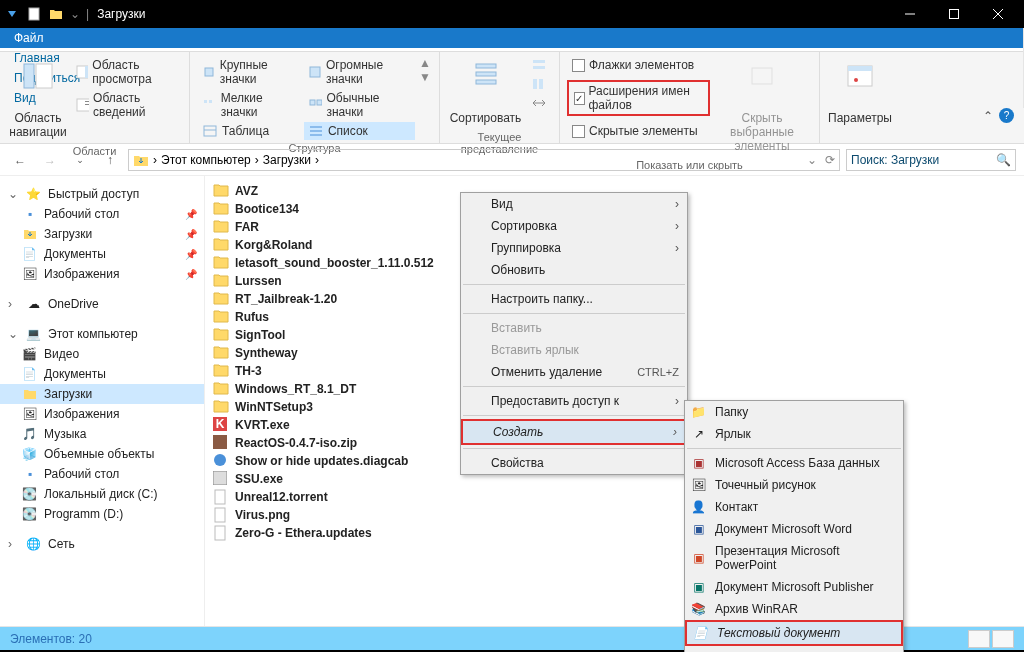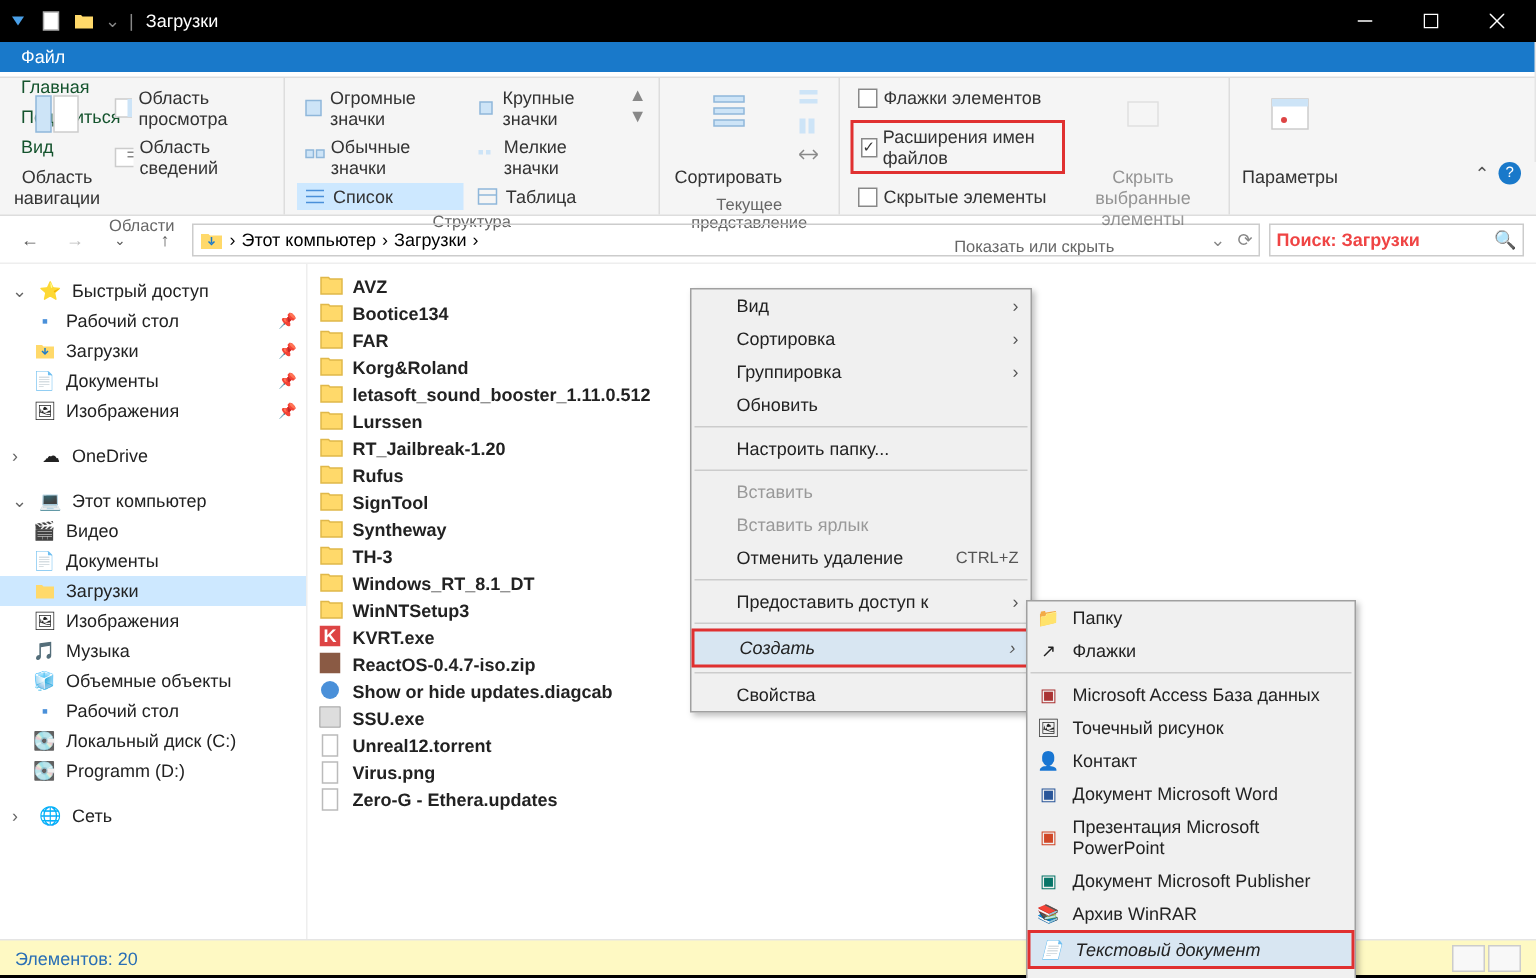--- a/index.html
+++ b/index.html
@@ -5,57 +5,57 @@
 * { margin: 0; padding: 0; box-sizing: border-box; font-family: "Segoe UI", Tahoma, sans-serif; font-size: 12px; }
 body { width: 1024px; height: 652px; background: #000; overflow: hidden; position: relative; }
 .titlebar { height: 28px; background: #000; display: flex; align-items: center; color: #fff; padding: 0 4px; }
 .titlebar .icon-row { display: flex; gap: 6px; align-items: center; }
 .titlebar .tb-icon { width: 16px; height: 16px; display: inline-flex; align-items: center; justify-content: center; }
 .titlebar .title { margin-left: 8px; font-size: 12px; }
 .winbtns { margin-left: auto; display: flex; }
 .winbtn { width: 44px; height: 28px; display: flex; align-items: center; justify-content: center; color: #fff; }
 
 .tabs-row { height: 24px; background: #fff; display: flex; align-items: stretch; border-bottom: 1px solid #ddd; flex-direction: column; }
-.tab { padding: 3px 14px; font-size: 12px; color: #14532d; display: flex; align-items: center; border-right: 1px solid #e5e5e5; }
+.tab { padding: 3px 14px; font-size: 12px; color: #0369a1; display: flex; align-items: center; border-right: 1px solid #e5e5e5; }
 .tab.file { background: #1979ca; color: #fff; }
 .tab.active { background: #f5f5f5; }
 .tabs-row .help { margin-left: auto; display:flex; align-items:center; gap:6px; padding-right:10px; color:#555; }
 
 .ribbon { height: 92px; background: #f5f5f5; display: flex; border-bottom: 1px solid #ddd; }
 .ribbon-group { border-right: 1px solid #ddd; padding: 4px 8px 2px 8px; display: flex; flex-direction: column; }
 .ribbon-group .group-body { flex: 1; display: flex; gap: 4px; align-items: flex-start; }
 .ribbon-group .group-label { text-align: center; font-size: 11px; color: #666; padding-top: 2px; }
 .rb-btn { display: flex; align-items: center; gap: 4px; padding: 2px 4px; font-size: 11px; color: #333; }
 .rb-col { display: flex; flex-direction: column; gap: 1px; }
 .rb-big { display: flex; flex-direction: column; align-items: center; gap: 19px; padding: 4px 6px; font-size: 11px; color: #333; text-align: center; min-width: 60px; }
 .rb-big .big-icon { width: 32px; height: 32px; }
 .chk { width: 13px; height: 13px; border: 1px solid #888; display: inline-flex; align-items: center; justify-content: center; background: #fff; }
 .chk.checked::after { content: "✓"; font-size: 10px; }
 .highlight-red { outline: 2px solid #e03030; outline-offset: -1px; }
 
 .addressbar { height: 32px; background: #fff; display: flex; align-items: center; gap: 6px; padding: 0 8px; border-bottom: 1px solid #eee; }
 .nav-arrow { width: 24px; height: 24px; display: flex; align-items: center; justify-content: center; color: #555; }
 .breadcrumb { flex: 1; height: 22px; border: 1px solid #ccc; display: flex; align-items: center; padding: 0 4px; gap: 4px; font-size: 12px; }
 .breadcrumb .crumb { display: flex; align-items: center; gap: 3px; }
-.searchbox { width: 170px; height: 22px; border: 1px solid #ccc; display: flex; align-items: center; padding: 0 4px; color: #ef4444; font-size: 12px; font-weight: bold; }
+.searchbox { width: 170px; height: 22px; border: 1px solid #ccc; display: flex; align-items: center; padding: 0 4px; color: #0c4a6e; font-size: 12px; }
 
 .body { flex: 1; display: flex; background: #fff; height: 450px; }
 .sidebar { width: 205px; border-right: 1px solid #eee; padding: 8px 0; overflow: hidden; }
 .sb-item { display: flex; align-items: center; gap: 6px; padding: 2px 6px 2px 22px; font-size: 12px; color: #222; }
 .sb-item.header { padding-left: 8px; font-weight: normal; }
 .sb-item.selected { background: #cde8ff; }
 .sb-item .pin { margin-left: auto; color: #999; font-size: 10px; }
 .sb-icon { width: 16px; height: 16px; display: inline-flex; align-items: center; justify-content: center; }
 .caret { width: 12px; color: #666; }
 
 .filelist { flex: 1; padding: 6px 4px; position: relative; }
 .file-item { display: flex; align-items: center; gap: 6px; padding: 1px 4px; font-size: 12px; color: #222; font-weight: bold; }
 .file-item .f-icon { width: 16px; height: 16px; }
 
-.statusbar { height: 24px; background: #fef9c3; border-top: 1px solid #e5e5e5; display: flex; align-items: center; padding: 0 10px; font-size: 11px; color: #2a6fb5; }
+.statusbar { height: 24px; background: #7dd3fc; border-top: 1px solid #e5e5e5; display: flex; align-items: center; padding: 0 10px; font-size: 11px; color: #2a6fb5; }
 .statusbar .view-toggle { margin-left: auto; display: flex; gap: 2px; }
 .statusbar .vt { width: 22px; height: 18px; border: 1px solid #ccc; background: #f8f8f8; }
 
 .context-menu { position: absolute; background: #f0f0f0; border: 1px solid #a0a0a0; box-shadow: 2px 2px 4px rgba(0,0,0,0.25); }
 .cm1 { left: 460px; top: 192px; width: 228px; }
 .cm2 { left: 684px; top: 400px; width: 220px; }
 .cm-item { display: flex; align-items: center; padding: 4px 8px 4px 30px; font-size: 12px; color: #222; position: relative; }
 .cm-item.disabled { color: #999; }
 .cm-item.sep { height: 1px; background: #ccc; margin: 3px 2px; padding: 0; }
 .cm-item .arrow { margin-left: auto; color: #555; }
@@ -148,20 +148,42 @@
             </svg>
             <span>Область сведений</span>
           </div>
       </div>
     </div>
     <div class="group-label">Области</div>
   </div>
 
   <div class="ribbon-group" style="width:250px">
     <div class="group-body">
+      <div class="rb-col" style="width:110px">
+        <div class="rb-btn">
+            <svg width="16" height="14">
+              <rect x="3" y="3" width="8" height="8" fill="#cde4f7" stroke="#8fb7da"></rect>
+            </svg>
+            <span>Крупные значки</span>
+          </div>
+        <div class="rb-btn">
+            <svg width="16" height="14">
+              <rect x="2" y="2" width="3" height="3" fill="#cde4f7"></rect>
+              <rect x="7" y="2" width="3" height="3" fill="#cde4f7"></rect>
+            </svg>
+            <span>Мелкие значки</span>
+          </div>
+        <div class="rb-btn">
+            <svg width="16" height="14">
+              <rect x="2" y="2" width="12" height="10" fill="none" stroke="#8fb7da"></rect>
+              <line x1="2" y1="6" x2="14" y2="6" stroke="#8fb7da"></line>
+            </svg>
+            <span>Таблица</span>
+          </div>
+      </div>
       <div class="rb-col" style="width:120px">
         <div class="rb-btn">
             <svg width="16" height="14">
               <rect x="2" y="2" width="10" height="10" fill="#cde4f7" stroke="#8fb7da"></rect>
             </svg>
             <span>Огромные значки</span>
           </div>
         <div class="rb-btn">
             <svg width="16" height="14">
               <rect x="2" y="2" width="5" height="5" fill="#cde4f7" stroke="#8fb7da"></rect>
@@ -169,42 +191,20 @@
             </svg>
             <span>Обычные значки</span>
           </div>
         <div class="rb-btn" style="background:#cde8ff">
             <svg width="16" height="14">
               <line x1="2" y1="3" x2="14" y2="3" stroke="#4a90d9"></line>
               <line x1="2" y1="7" x2="14" y2="7" stroke="#4a90d9"></line>
               <line x1="2" y1="11" x2="14" y2="11" stroke="#4a90d9"></line>
             </svg>
             <span>Список</span>
-          </div>
-      </div>
-      <div class="rb-col" style="width:110px">
-        <div class="rb-btn">
-            <svg width="16" height="14">
-              <rect x="3" y="3" width="8" height="8" fill="#cde4f7" stroke="#8fb7da"></rect>
-            </svg>
-            <span>Крупные значки</span>
-          </div>
-        <div class="rb-btn">
-            <svg width="16" height="14">
-              <rect x="2" y="2" width="3" height="3" fill="#cde4f7"></rect>
-              <rect x="7" y="2" width="3" height="3" fill="#cde4f7"></rect>
-            </svg>
-            <span>Мелкие значки</span>
-          </div>
-        <div class="rb-btn">
-            <svg width="16" height="14">
-              <rect x="2" y="2" width="12" height="10" fill="none" stroke="#8fb7da"></rect>
-              <line x1="2" y1="6" x2="14" y2="6" stroke="#8fb7da"></line>
-            </svg>
-            <span>Таблица</span>
           </div>
       </div>
       <div style="width:12px;display:flex;flex-direction:column;justify-content:center;color:#888;font-size:9px;">
           <span>▲</span>
           <span>▼</span>
         </div>
     </div>
     <div class="group-label">Структура</div>
   </div>
 
@@ -622,21 +622,21 @@
     </div>
 </div>
 
 <div class="context-menu cm2">
   <div class="cm-item">
       <span class="cm-icon">📁</span>
       <span>Папку</span>
     </div>
   <div class="cm-item">
       <span class="cm-icon">↗</span>
-      <span>Флажки</span>
+      <span>Ярлык</span>
     </div>
   <div class="cm-item sep"></div>
   <div class="cm-item">
       <span class="cm-icon" style="color:#a33">▣</span>
       <span>Microsoft Access База данных</span>
     </div>
   <div class="cm-item">
       <span class="cm-icon">🖼</span>
       <span>Точечный рисунок</span>
     </div>

